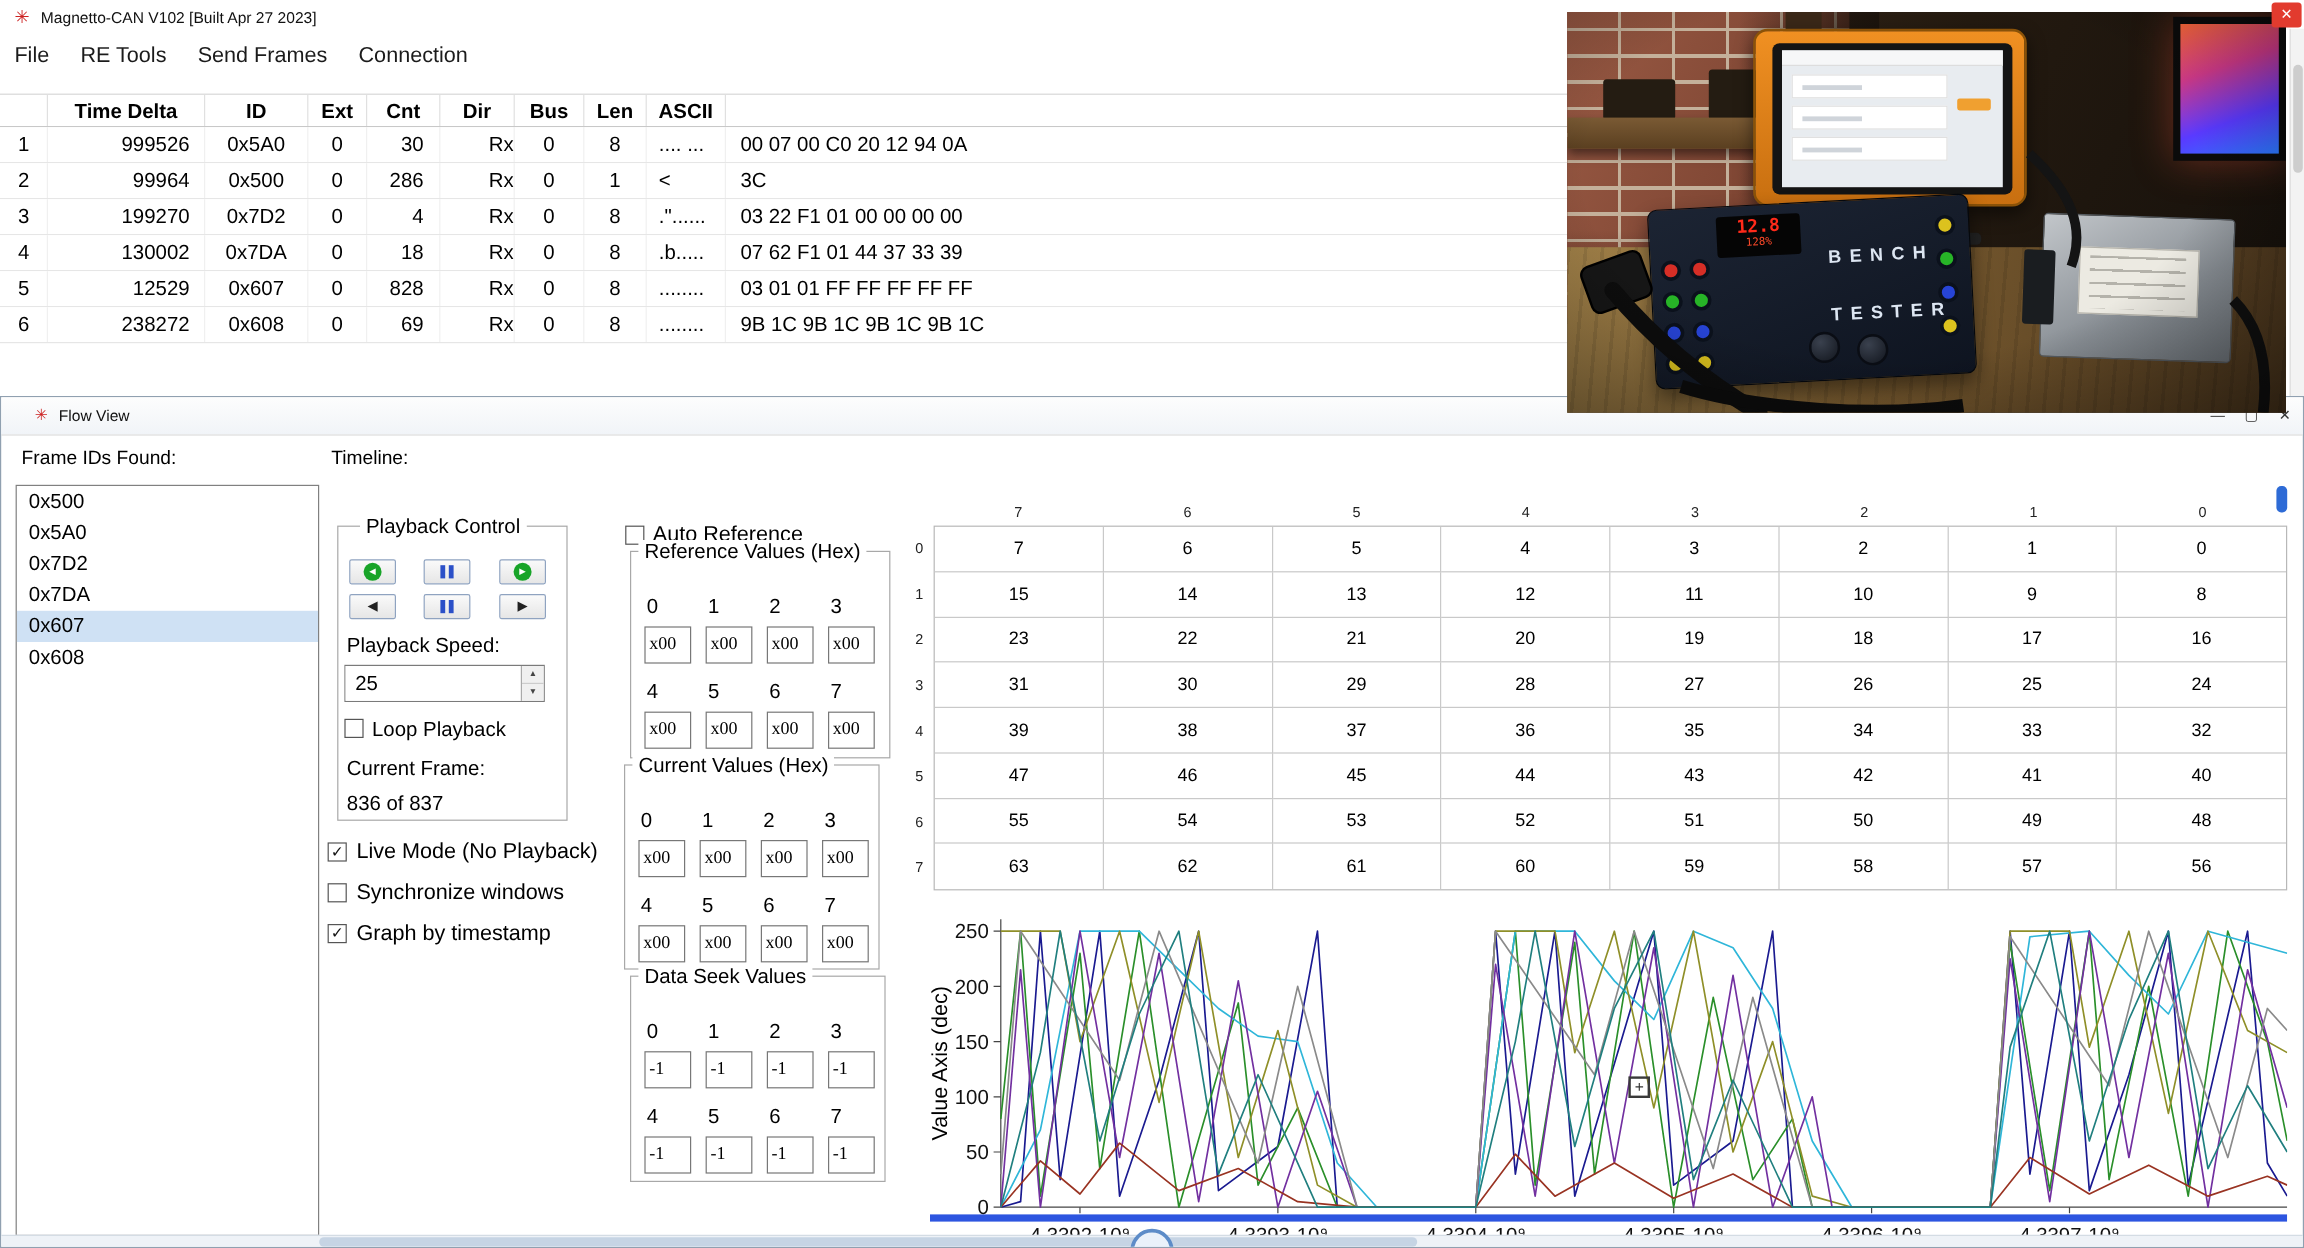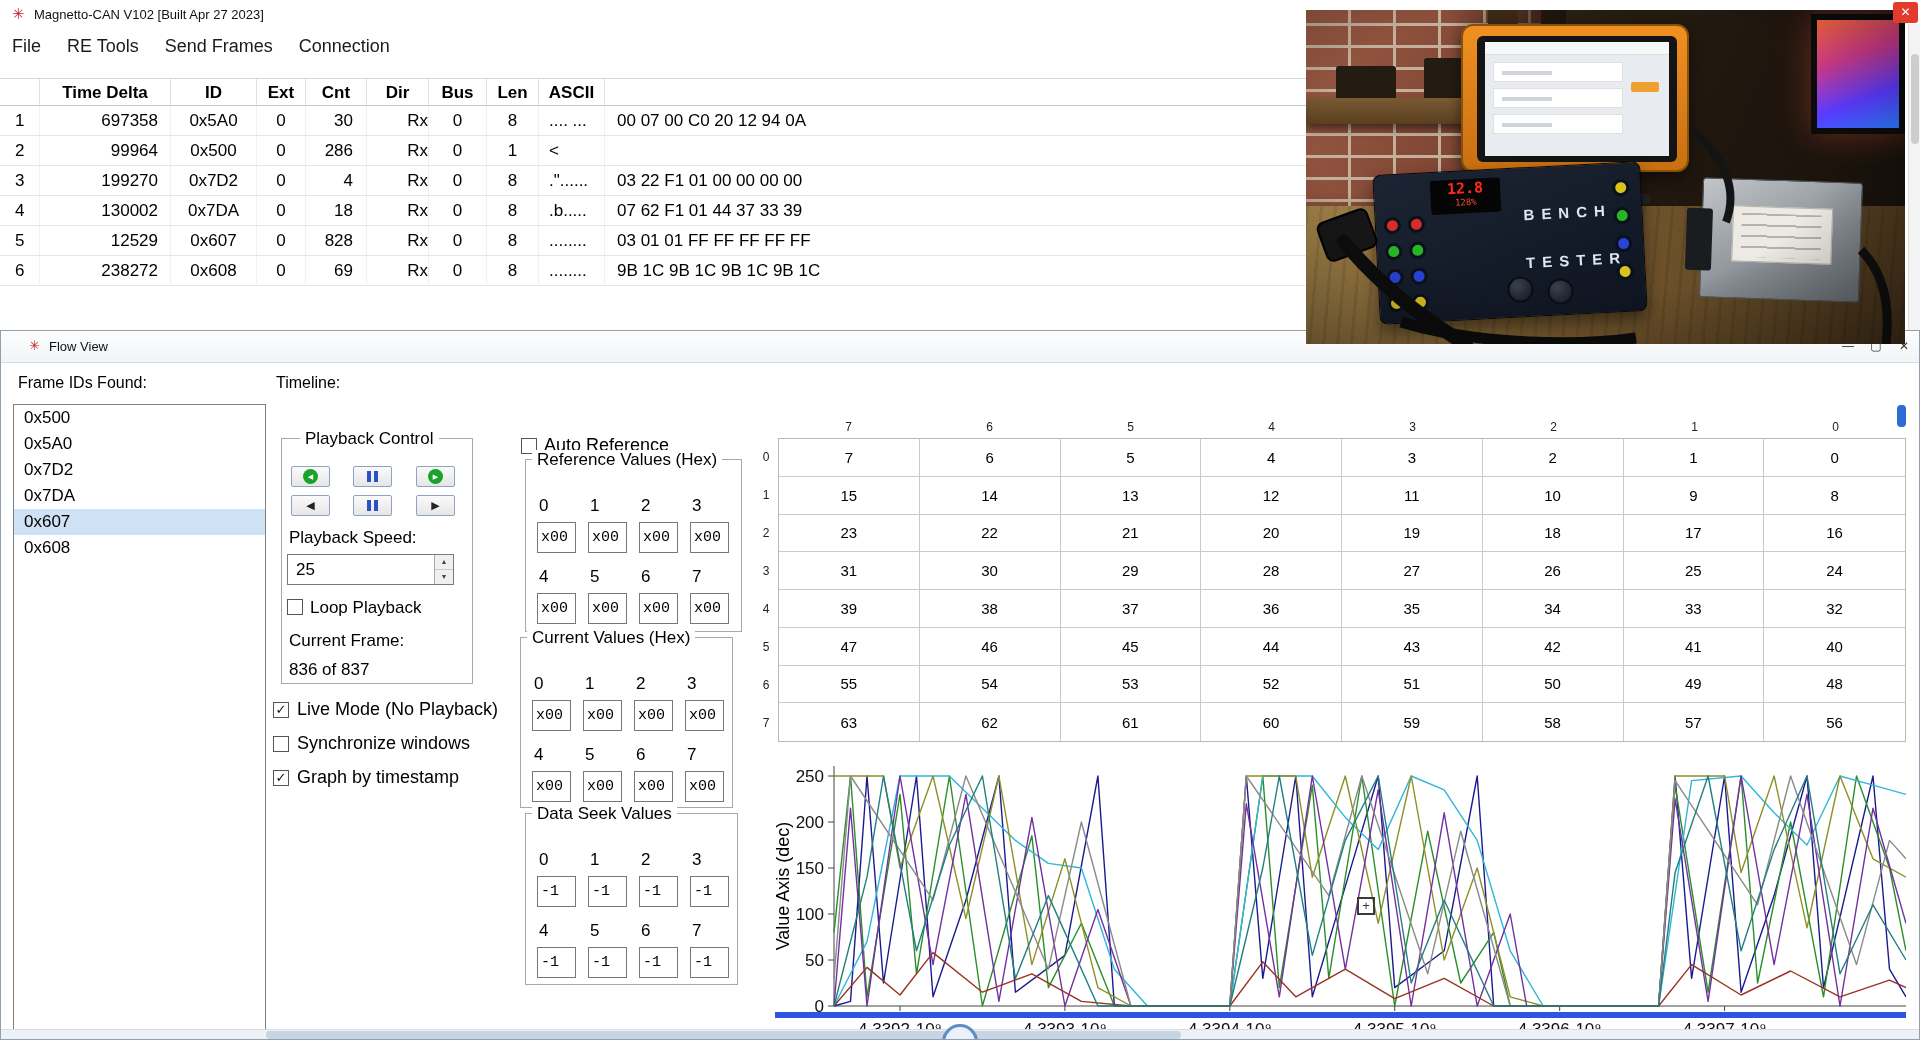--- a/index.html
+++ b/index.html
@@ -74,21 +74,21 @@
     font-family:inherit;color:#000}
   #spinbtns{width:19px;display:flex;flex-direction:column;border-left:1px solid #aaa}
   #spinbtns div{flex:1;font-size:7px;line-height:14px;text-align:center;color:#444;background:#f0f0f0;border-bottom:1px solid #ccc}
   #spinbtns div:last-child{border-bottom:none}
 
   .hexgroup{padding-top:22px}
   .hgrow{display:flex;gap:12px;margin-left:11px;margin-top:6px}
   .hgrow.hlr{margin-top:14px}
   .hlabel{width:39px;font-size:17px;color:#000;padding-left:2px}
   .hexinput{width:39px;height:31px;border:1px solid #777;background:#fff;font-size:15px;
-    font-family:Liberation Mono, monospace;padding:0 0 0 3px;color:#000}
+    font-family:Liberation Serif, serif;padding:0 0 0 3px;color:#000}
 
   #bitcols{position:absolute;left:777px;top:89px;width:1128px;height:16px;display:flex}
   #bitcols span{flex:1;text-align:center;font-size:12px;color:#222}
   #bitrows{position:absolute;left:756px;top:107px;width:18px;height:304px;display:flex;flex-direction:column}
   #bitrows span{flex:1;display:flex;align-items:center;justify-content:center;font-size:12px;color:#222}
   #bitgrid{position:absolute;left:777px;top:107px;width:1128px;height:304px;display:grid;
     grid-template-columns:repeat(8,1fr);grid-template-rows:repeat(8,1fr);border:1px solid #b8b8b8;background:#fff}
   #bitgrid div{border-right:1px solid #c9c9c9;border-bottom:1px solid #c9c9c9;display:flex;
     align-items:center;justify-content:center;font-size:15px;color:#000}
   #bitgrid div:nth-child(8n){border-right:none}
@@ -189,40 +189,41 @@
       <span class="c3">Ext</span>
       <span class="c4">Cnt</span>
       <span class="c5">Dir</span>
       <span class="c6">Bus</span>
       <span class="c7">Len</span>
       <span class="c8">ASCII</span>
     </div>
     <div id="tbody">
         <div class="trow">
           <span class="c0">1</span>
-          <span class="c1">697358</span>
+          <span class="c1">999526</span>
           <span class="c2">0x5A0</span>
           <span class="c3">0</span>
           <span class="c4">30</span>
           <span class="c5">Rx</span>
           <span class="c6">0</span>
           <span class="c7">8</span>
           <span class="c8">.... ...</span>
           <span class="c9">00 07 00 C0 20 12 94 0A</span>
         </div>
         <div class="trow">
           <span class="c0">2</span>
           <span class="c1">99964</span>
           <span class="c2">0x500</span>
           <span class="c3">0</span>
           <span class="c4">286</span>
           <span class="c5">Rx</span>
           <span class="c6">0</span>
           <span class="c7">1</span>
           <span class="c8">&lt;</span>
+          <span class="c9">3C</span>
         </div>
         <div class="trow">
           <span class="c0">3</span>
           <span class="c1">199270</span>
           <span class="c2">0x7D2</span>
           <span class="c3">0</span>
           <span class="c4">4</span>
           <span class="c5">Rx</span>
           <span class="c6">0</span>
           <span class="c7">8</span>

